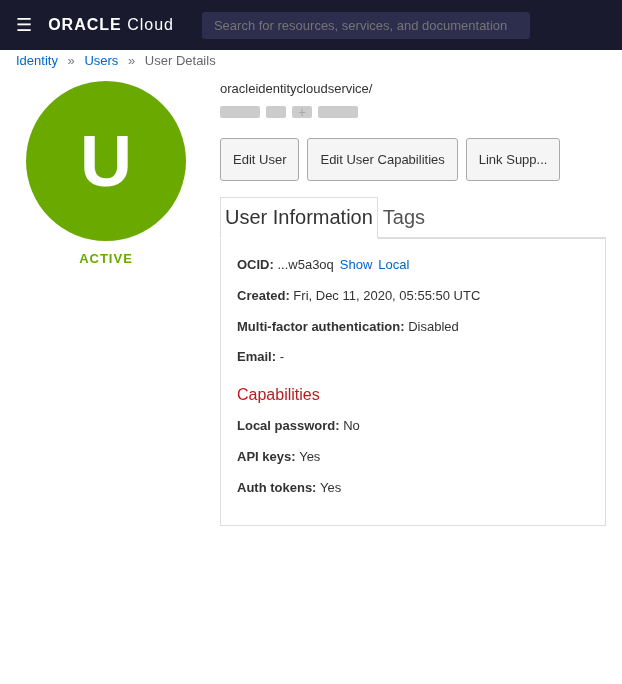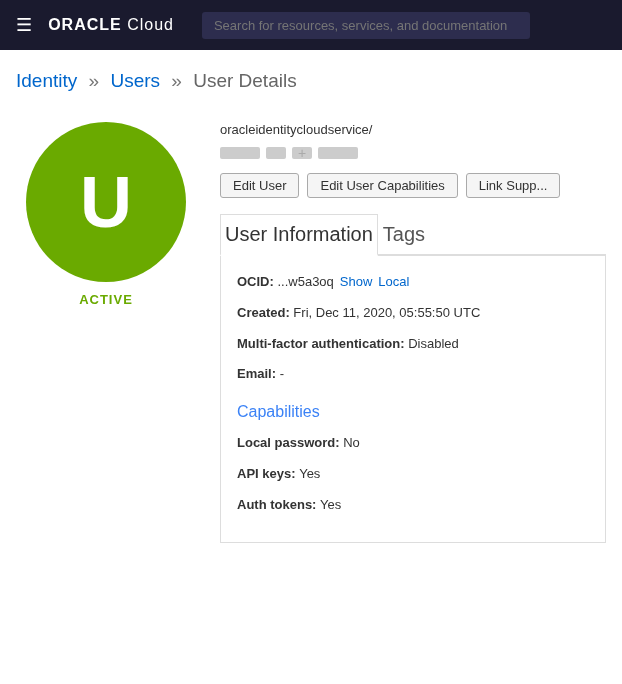--- a/index.html
+++ b/index.html
@@ -35,22 +35,22 @@
       padding: 6px 12px;
       border-radius: 3px;
       width: 328px;
       font-size: 13px;
       outline: none;
       margin-left: 12px;
     }
 
     
     .breadcrumb {
-      padding: 20px 16px;
-      font-size: 19px;
+      padding: 3px 16px;
+      font-size: 13px;
       color: #555;
     }
     .breadcrumb a {
       color: #0066cc;
       text-decoration: none;
     }
     .breadcrumb .separator { margin: 0 6px; color: #777; }
     .breadcrumb .current { color: #666; }
 
     
@@ -134,28 +134,29 @@
       color: #aaa;
     }
 
     
     .action-buttons {
       display: flex;
       gap: 8px;
       margin-bottom: 16px;
     }
     .btn {
-      padding: 4px 12px;
+      padding: 13px 12px;
       border: 1px solid #aaa;
       background: #f5f5f5;
       color: #333;
       border-radius: 3px;
       cursor: pointer;
       font-size: 13px;
       white-space: nowrap;
+      margin-top: 6px;
     }
 
     
     .tabs {
       display: flex;
       border-bottom: 2px solid #ddd;
       margin-bottom: 0;
     }
     .tab {
       padding: 8px 4px;
@@ -193,21 +194,21 @@
       color: #333;
     }
     .info-link {
       color: #0066cc;
       text-decoration: none;
       margin-left: 6px;
     }
 
     .section-title {
       font-size: 16px;
-      color: #3b82f6;
+      color: #b91c1c;
       margin: 18px 0 12px 0;
       font-weight: normal;
     }
   </style>
 </head>
 <body>
 
 <div class="header">
   <span class="hamburger-icon">☰</span>
   <div class="oracle-logo">

